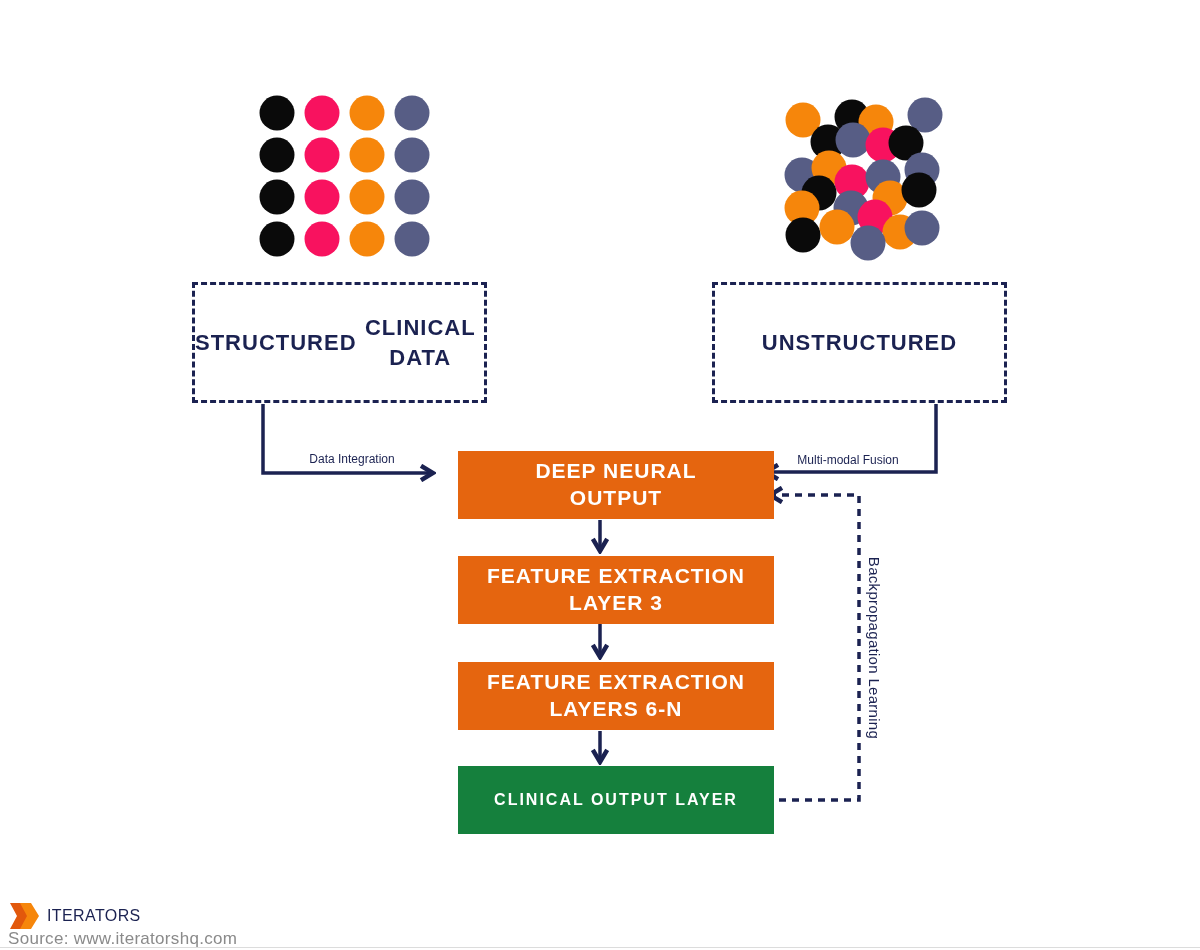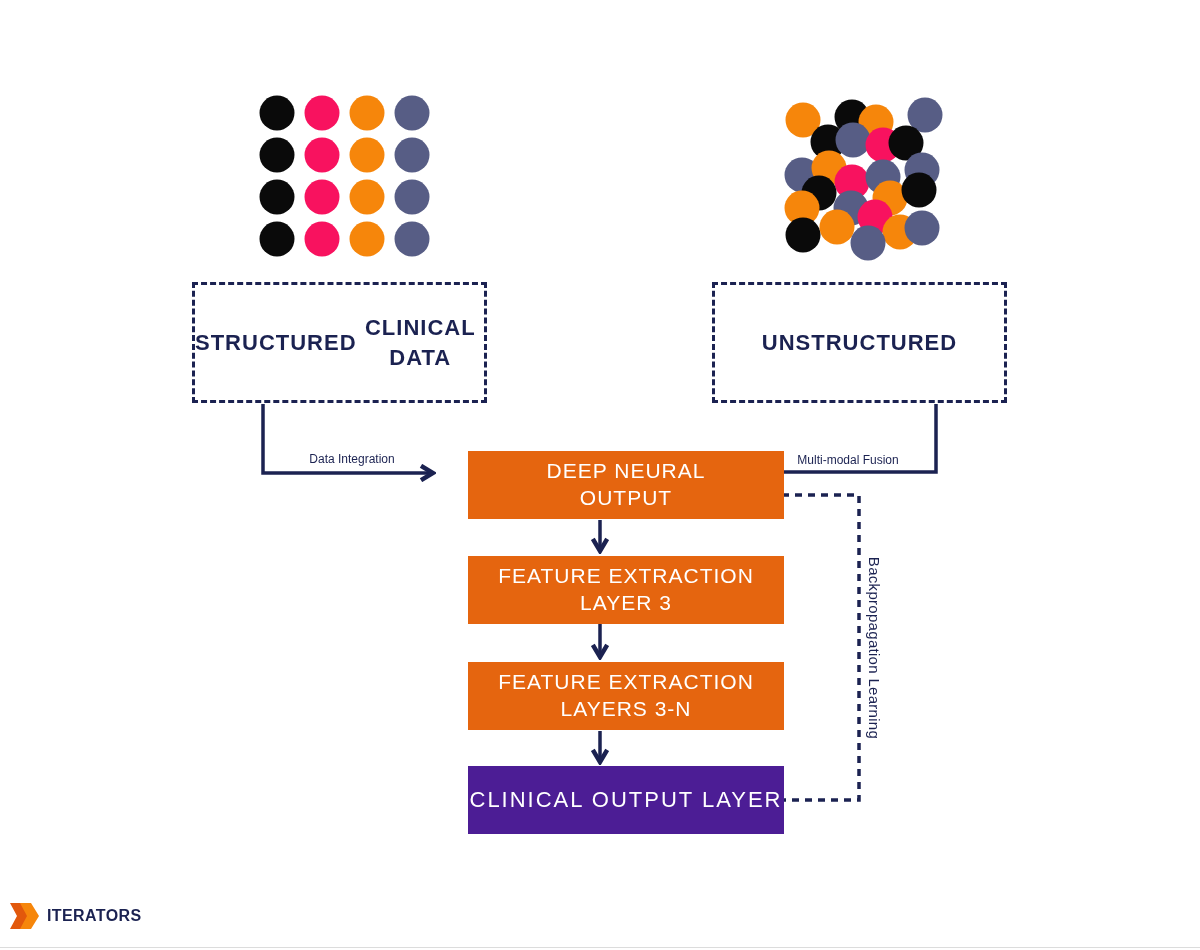--- a/index.html
+++ b/index.html
@@ -8,40 +8,40 @@
     font-family:"Liberation Sans",sans-serif;overflow:hidden;
   }
   .dots{position:absolute;}
   .dashed-box{
     position:absolute;width:289px;height:115px;border:3px dashed #1b2251;
     display:flex;flex-direction:row;align-items:center;justify-content:center;
     text-align:center;color:#1b2251;font-weight:bold;font-size:22px;
     letter-spacing:1px;line-height:1.32;
   }
   .node-box{
-    position:absolute;left:468px;width:316px;height:68px;background:#e5650f;
+    position:absolute;left:458px;width:316px;height:68px;background:#e5650f;
     display:flex;flex-direction:column;align-items:center;justify-content:center;
-    text-align:right;color:#ffffff;font-weight:normal;font-size:21px;
+    text-align:left;color:#ffffff;font-weight:bold;font-size:21px;
     letter-spacing:1px;line-height:1.28;
   }
-  .node-box.light{background:#4c1d95;font-size:22px;letter-spacing:2px;}
+  .node-box.light{background:#15803d;font-size:16px;letter-spacing:2px;}
   .edge-label{
     position:absolute;color:#1b2251;font-size:12px;white-space:nowrap;
     transform:translate(-50%,-50%);
   }
   .edge-label.rotated{
     font-size:15px;letter-spacing:.3px;
     transform:translate(-50%,-50%) rotate(90deg);
   }
   .overlay{position:absolute;left:0;top:0;pointer-events:none;}
   .footer-brand{
     position:absolute;left:10px;top:903px;display:flex;align-items:center;gap:7px;
   }
   .footer-brand .brand-text{
-    color:#1b2251;font-weight:bold;font-size:16px;letter-spacing:.4px;text-align:center;
+    color:#1b2251;font-weight:normal;font-size:16px;letter-spacing:.4px;text-align:center;
   }
   .footer-source{
     position:absolute;left:8px;top:929px;color:#8a8a8a;font-size:17px;
     letter-spacing:.3px;
   }
   .bottom-rule{position:absolute;left:0;top:947px;width:1200px;height:1px;background:#dcdcdc;}
 </style>
 </head>
 <body>
 
@@ -121,28 +121,29 @@
   <div class="node-box" style="top:451px">
     <span>DEEP NEURAL</span>
     <span>OUTPUT</span>
   </div>
   <div class="node-box" style="top:556px">
     <span>FEATURE EXTRACTION</span>
     <span>LAYER 3</span>
   </div>
   <div class="node-box" style="top:662px">
     <span>FEATURE EXTRACTION</span>
-    <span>LAYERS 3-N</span>
+    <span>LAYERS 6-N</span>
   </div>
   <div class="node-box light" style="top:766px">
     <span>CLINICAL OUTPUT LAYER</span>
   </div>
 
   <div class="footer-brand">
     <svg width="30" height="26" viewBox="0 0 30 26">
       <polygon points="0,0 11,0 19,13 11,26 0,26 7,13" fill="#e2580c"></polygon>
       <polygon points="10,0 21,0 29,13 21,26 10,26 17,13" fill="#f6860b"></polygon>
     </svg>
     <span class="brand-text">ITERATORS</span>
   </div>
+  <div class="footer-source">Source: www.iteratorshq.com</div>
   <div class="bottom-rule"></div>
 
 </div>
 
 </body></html>

